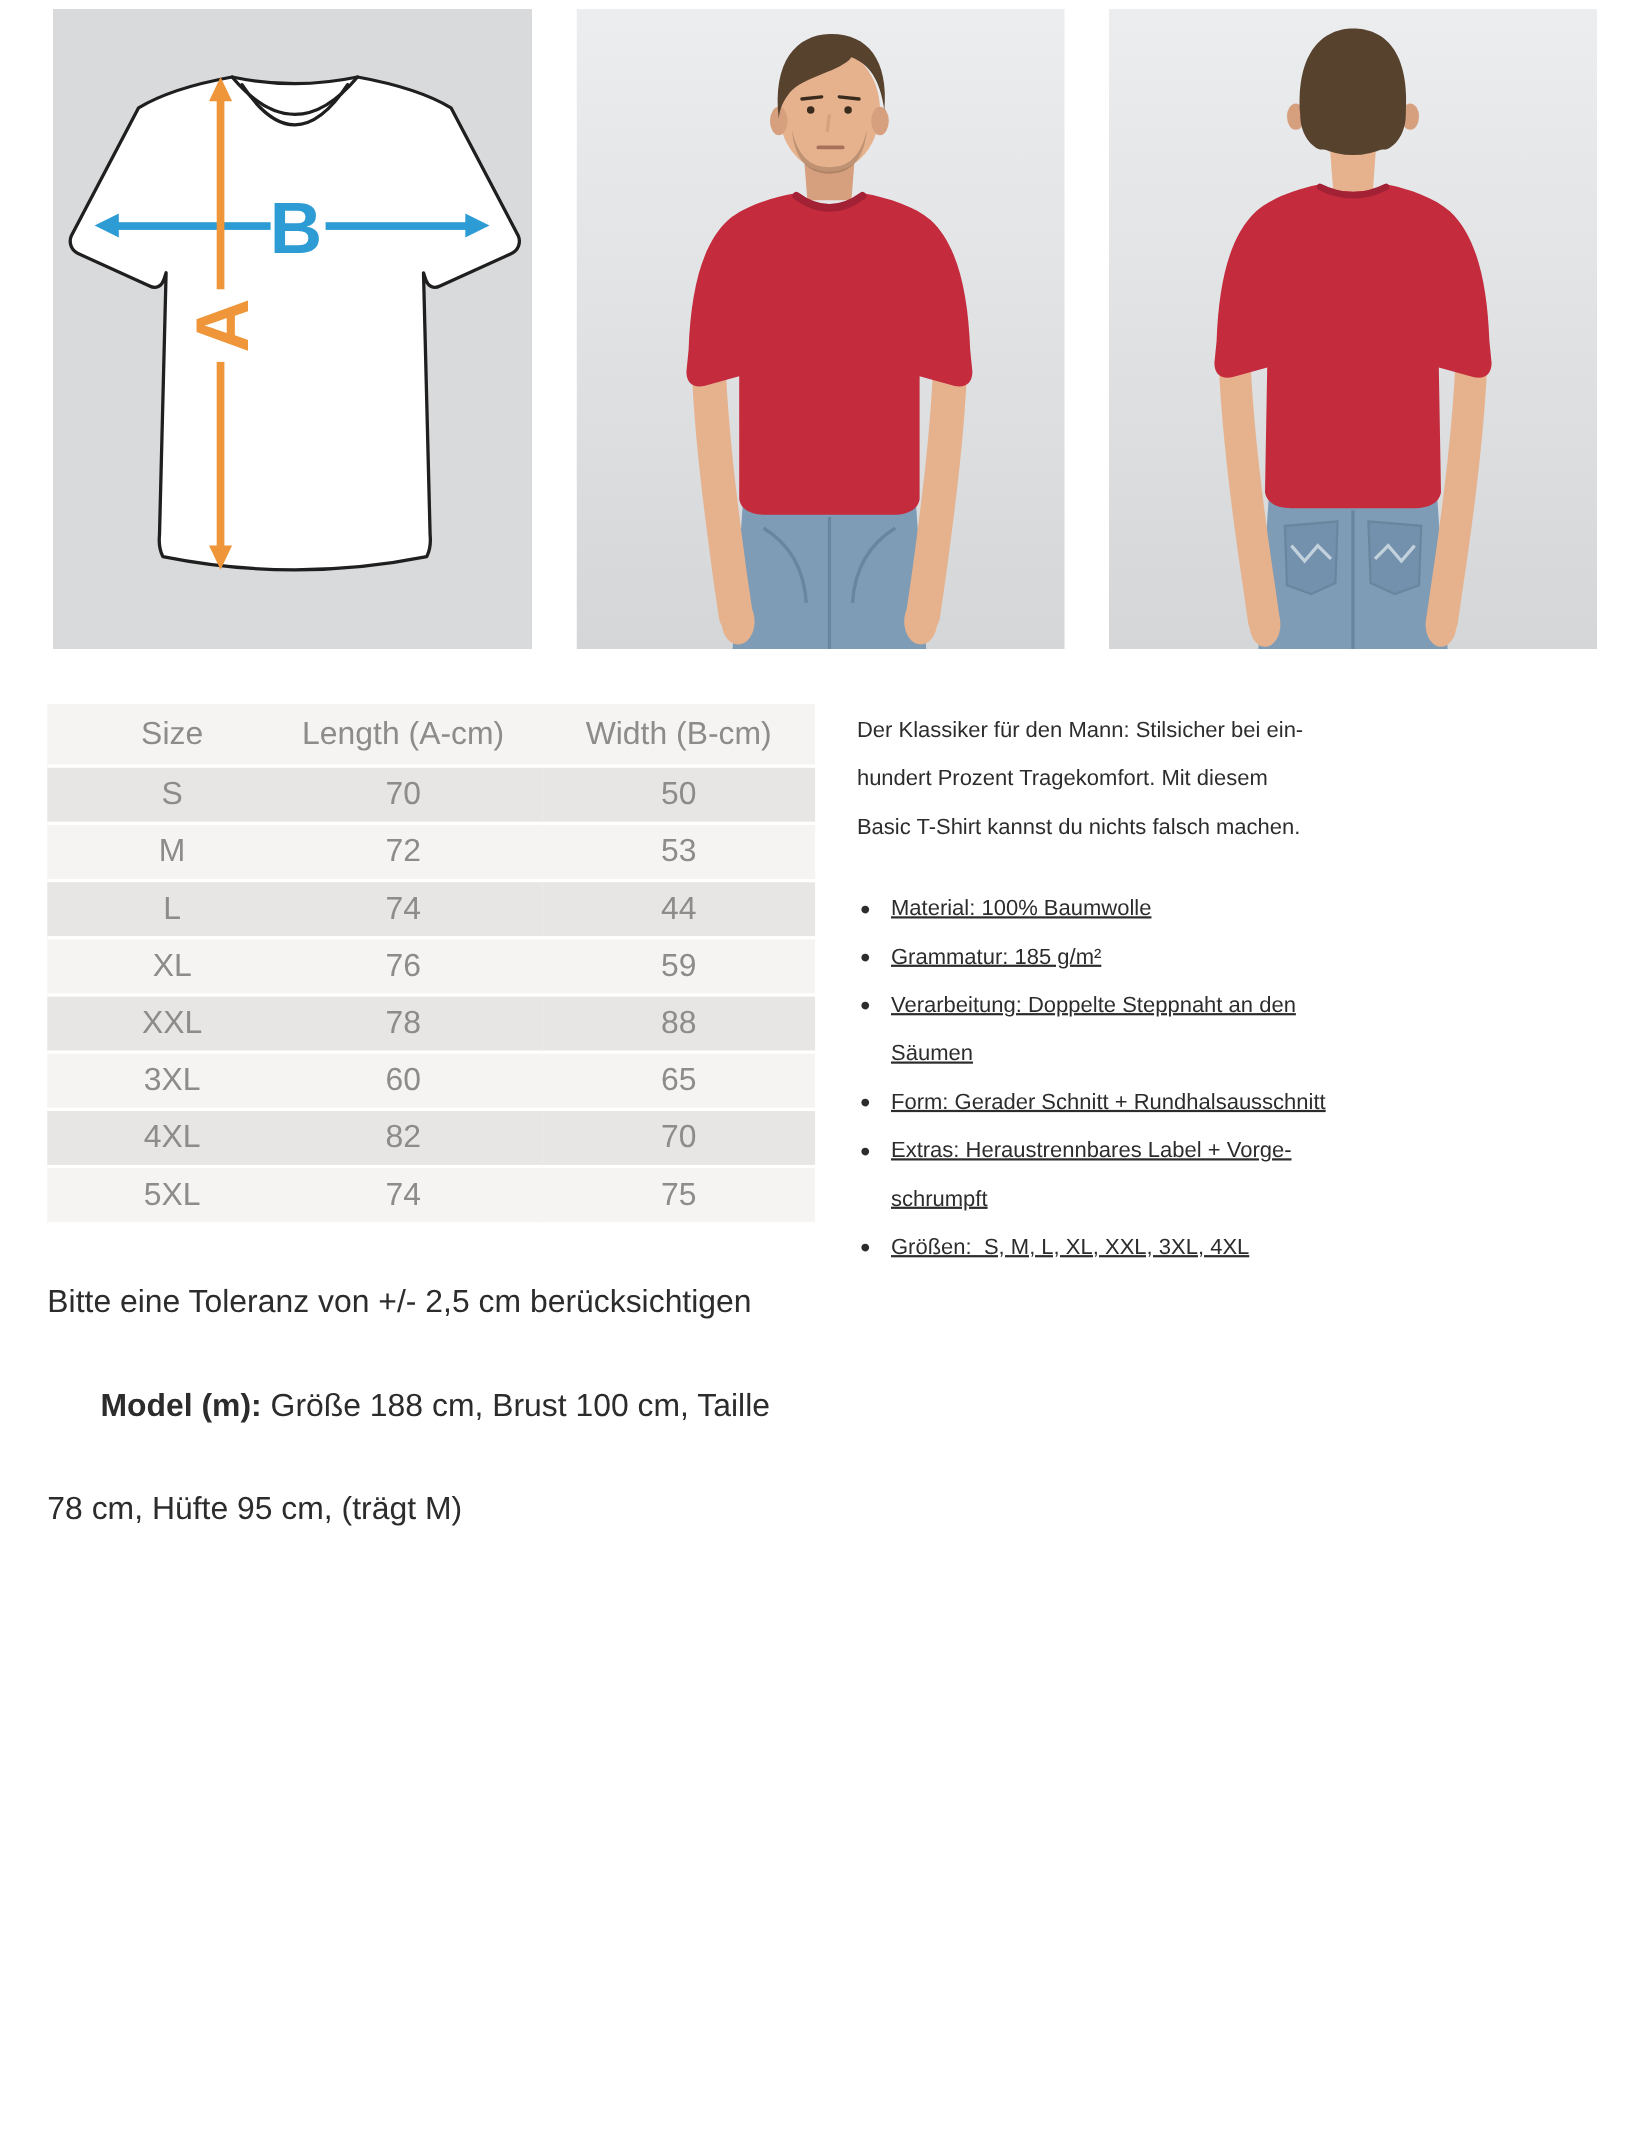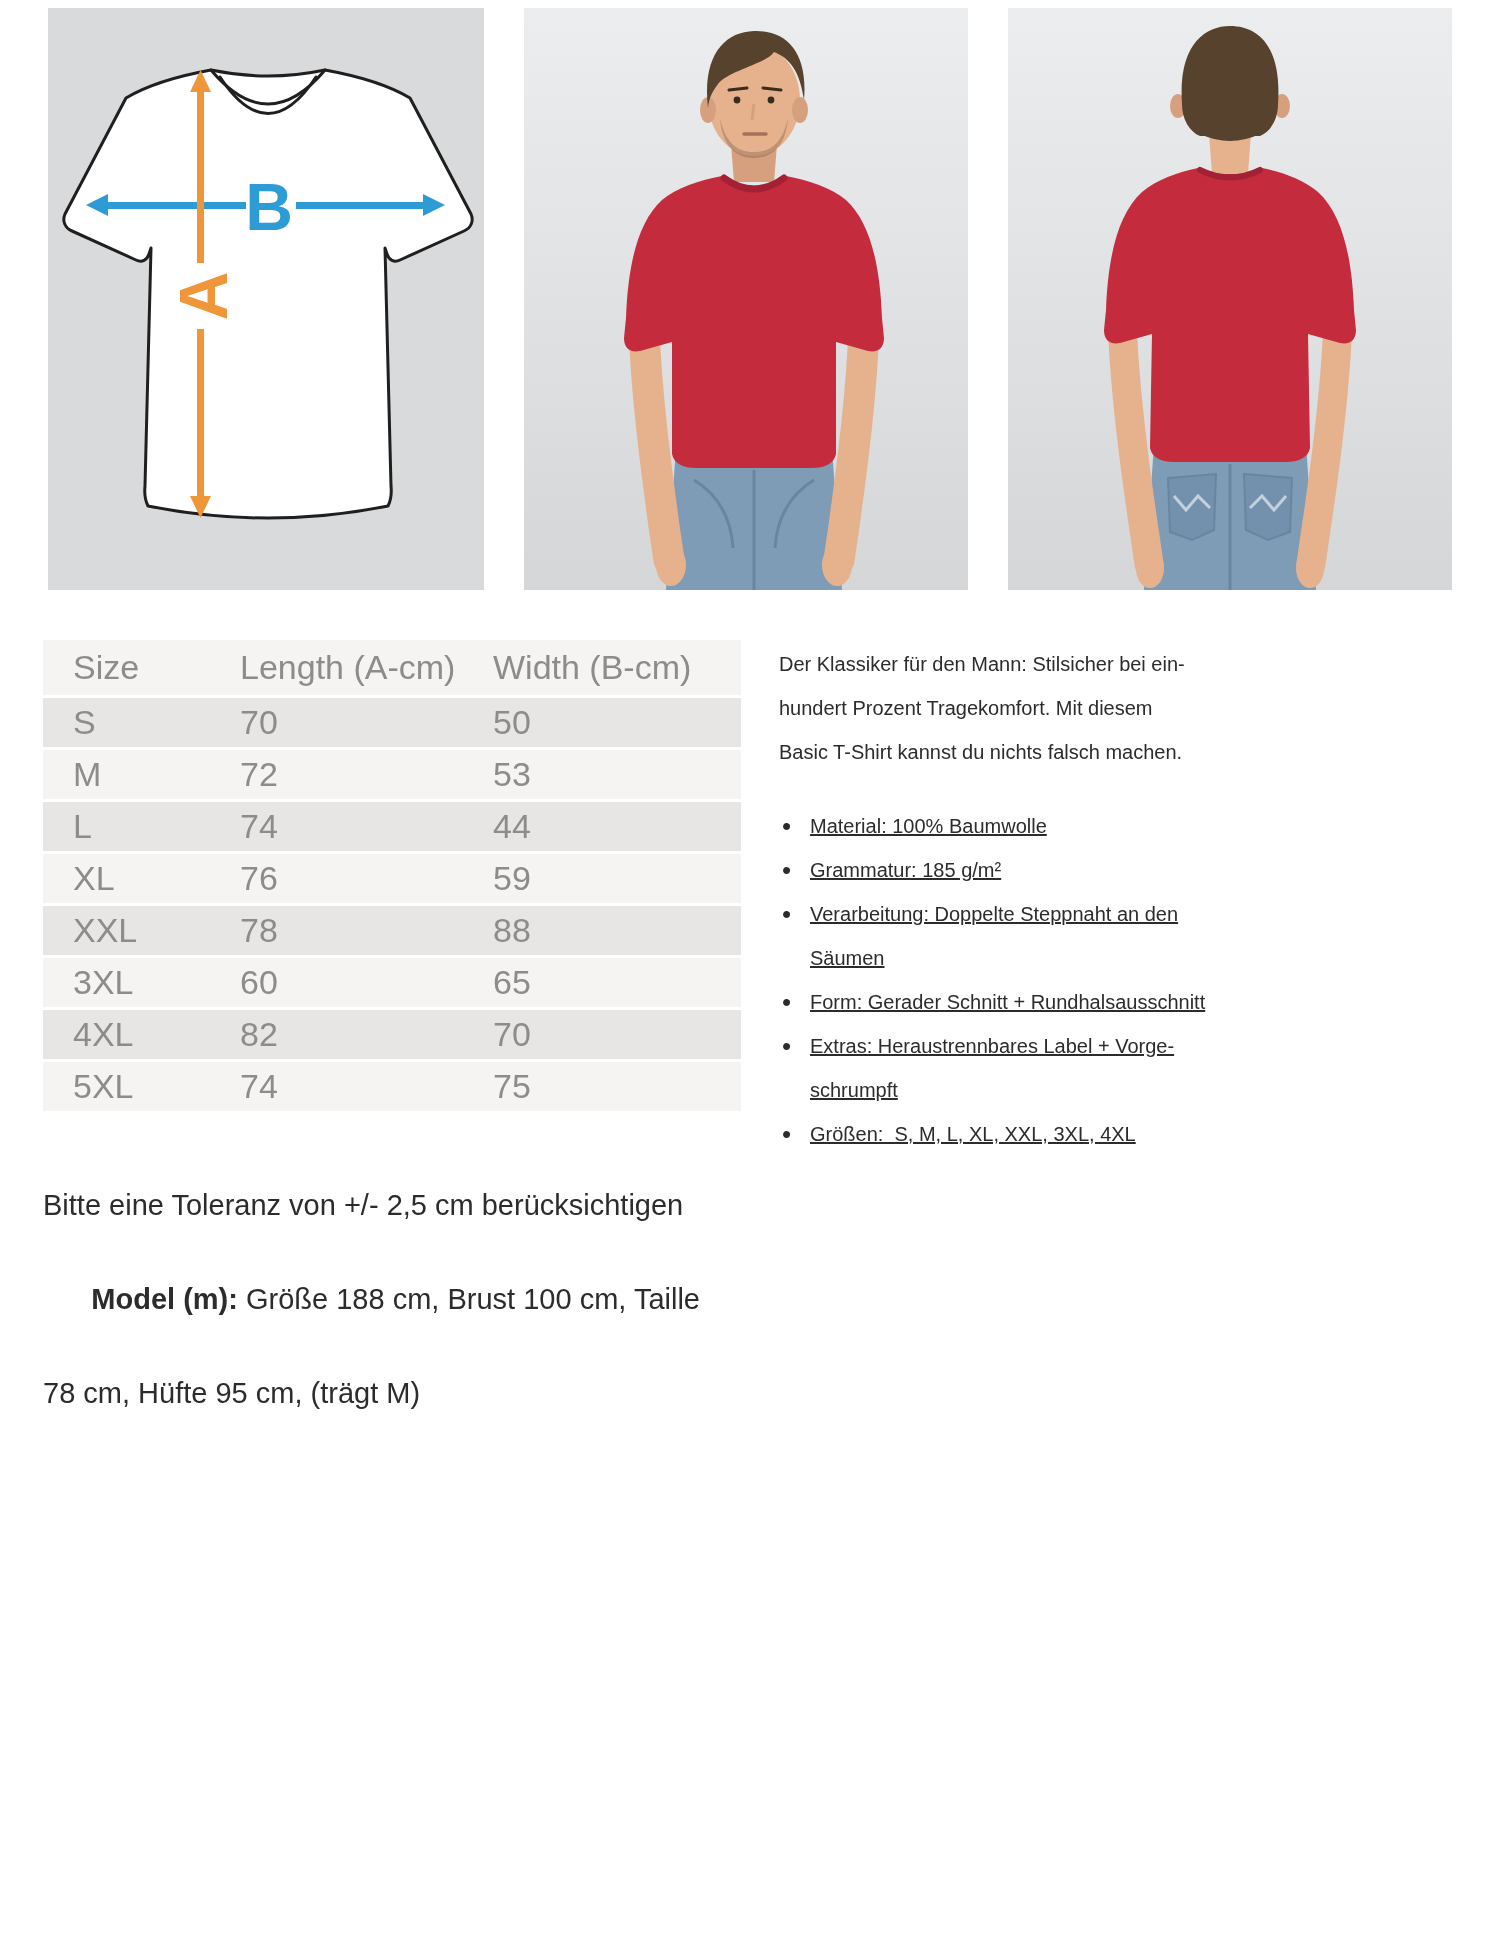--- a/index.html
+++ b/index.html
@@ -8,32 +8,32 @@
 
   
   .media-row{position:absolute;left:48px;top:8px;display:flex;gap:40px;}
   .media-box{width:444px;height:582px;overflow:hidden;}
   .media-box.diagram{width:436px;}
   .media-box svg{display:block;}
 
   
   .size-table{position:absolute;left:43px;top:640px;width:698px;
               border-collapse:collapse;table-layout:fixed;}
-  .size-table th,.size-table td{font-size:34px;font-weight:normal;text-align:left;
+  .size-table th,.size-table td{font-size:29px;font-weight:normal;text-align:center;
               color:var(--table_text);padding:0;border-bottom:3px solid #fff;
               white-space:pre;}
   .size-table th{height:55px;background:var(--row_light);}
   .size-table td{height:49px;}
   .size-table th:first-child,.size-table td:first-child{padding-left:30px;}
   tr.dark td{background:var(--row_dark);}
   tr.light td{background:var(--row_light);}
 
   
   .tolerance{position:absolute;left:43px;top:1161px;color:var(--text_dark);
-             font-size:29px;line-height:47px;margin-top:21px;}
+             font-size:29px;line-height:47px;}
   .tolerance .line{white-space:pre;}
   .tolerance strong{font-weight:bold;white-space:pre;}
   .tolerance span{white-space:pre;}
 
   
   .description{position:absolute;left:779px;top:642px;width:690px;
                color:var(--text_dark);font-size:20px;line-height:44px;}
   .description .line{white-space:pre;}
   .desc-bullets{list-style:none;margin:30px 0 0 0;padding:0;}
   .desc-bullets li{position:relative;padding-left:31px;}

